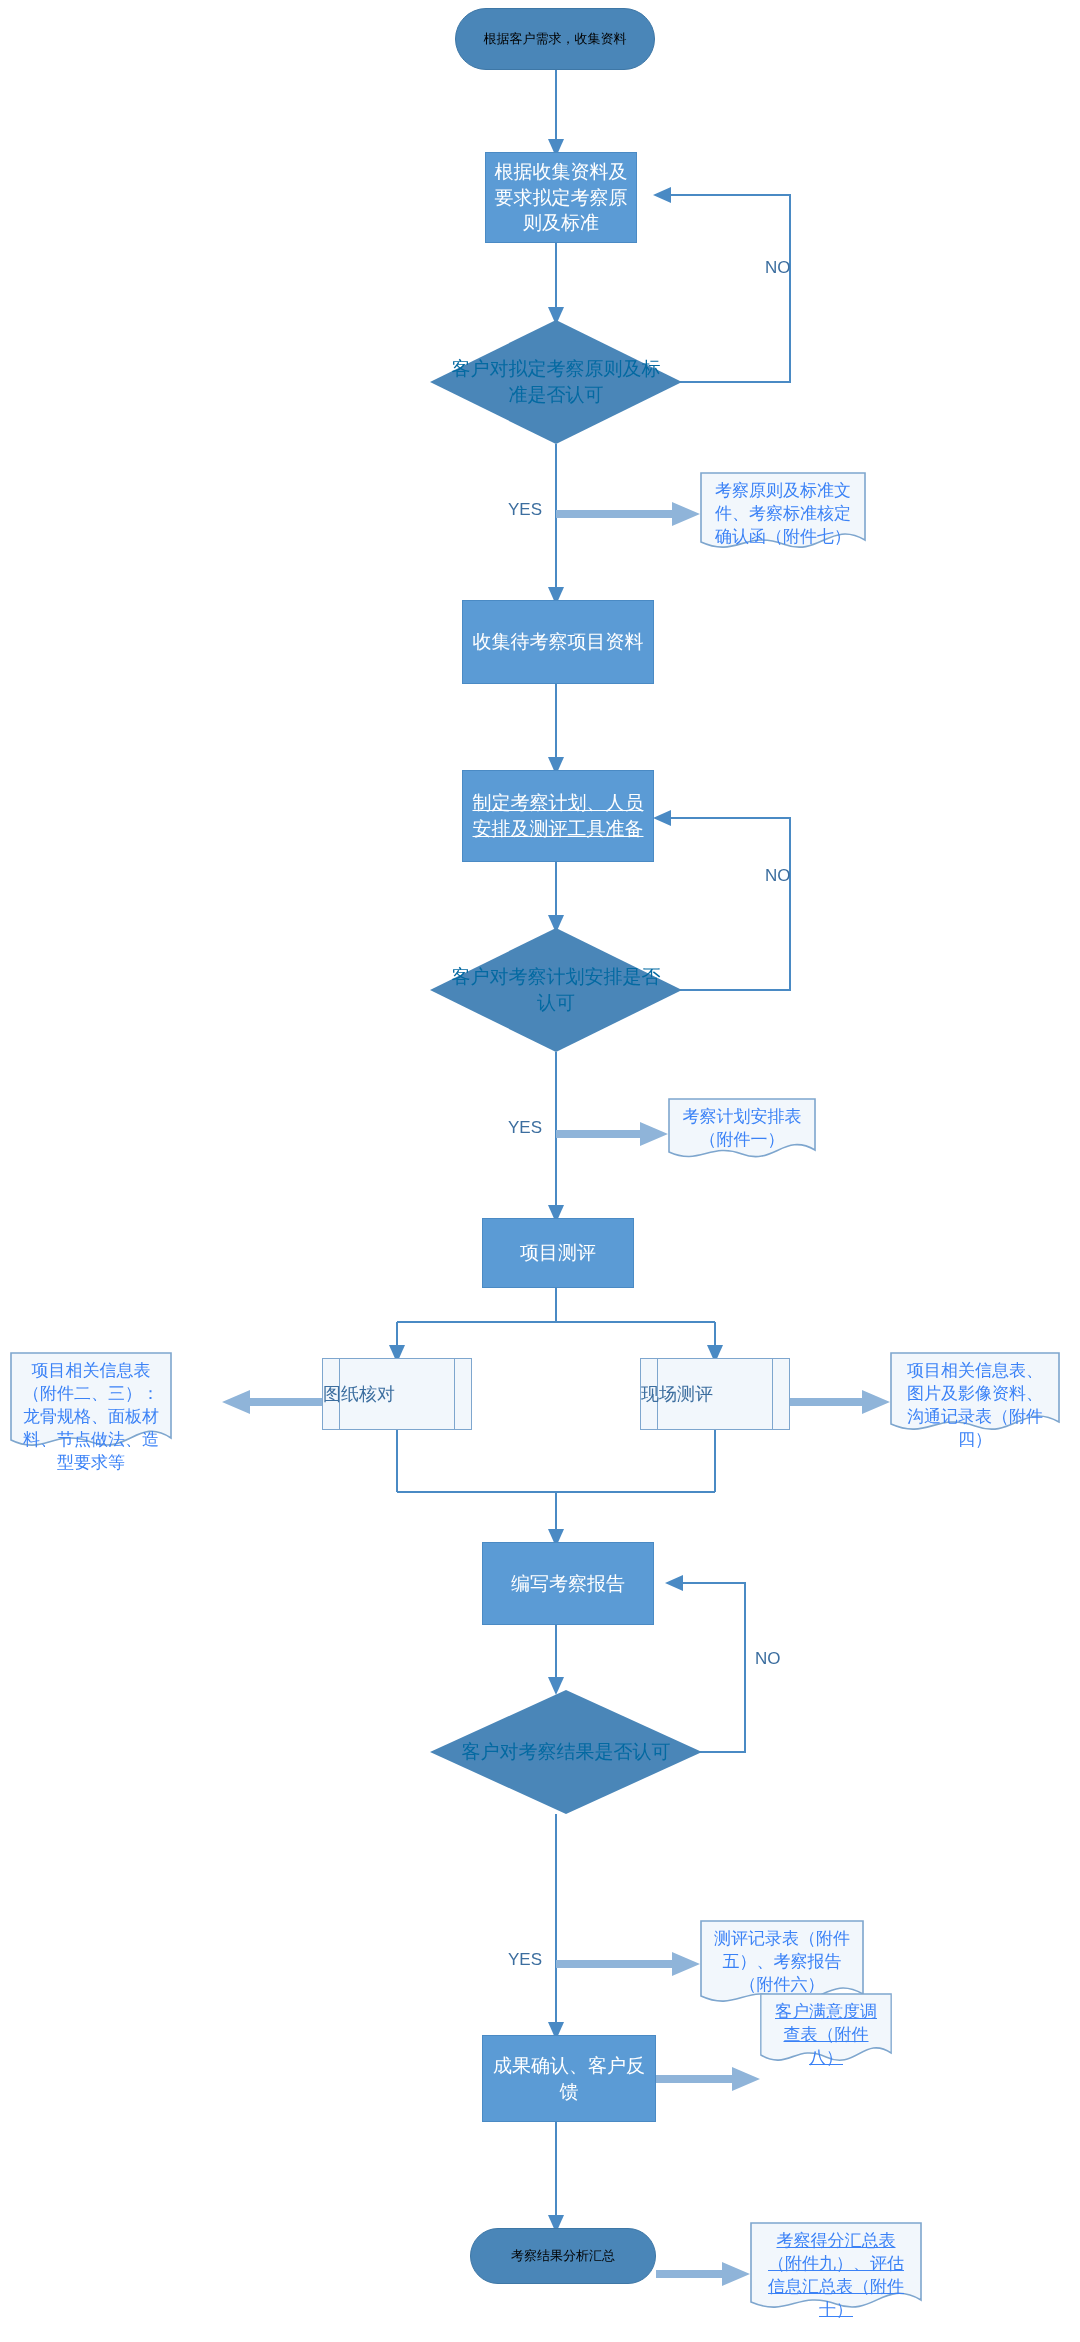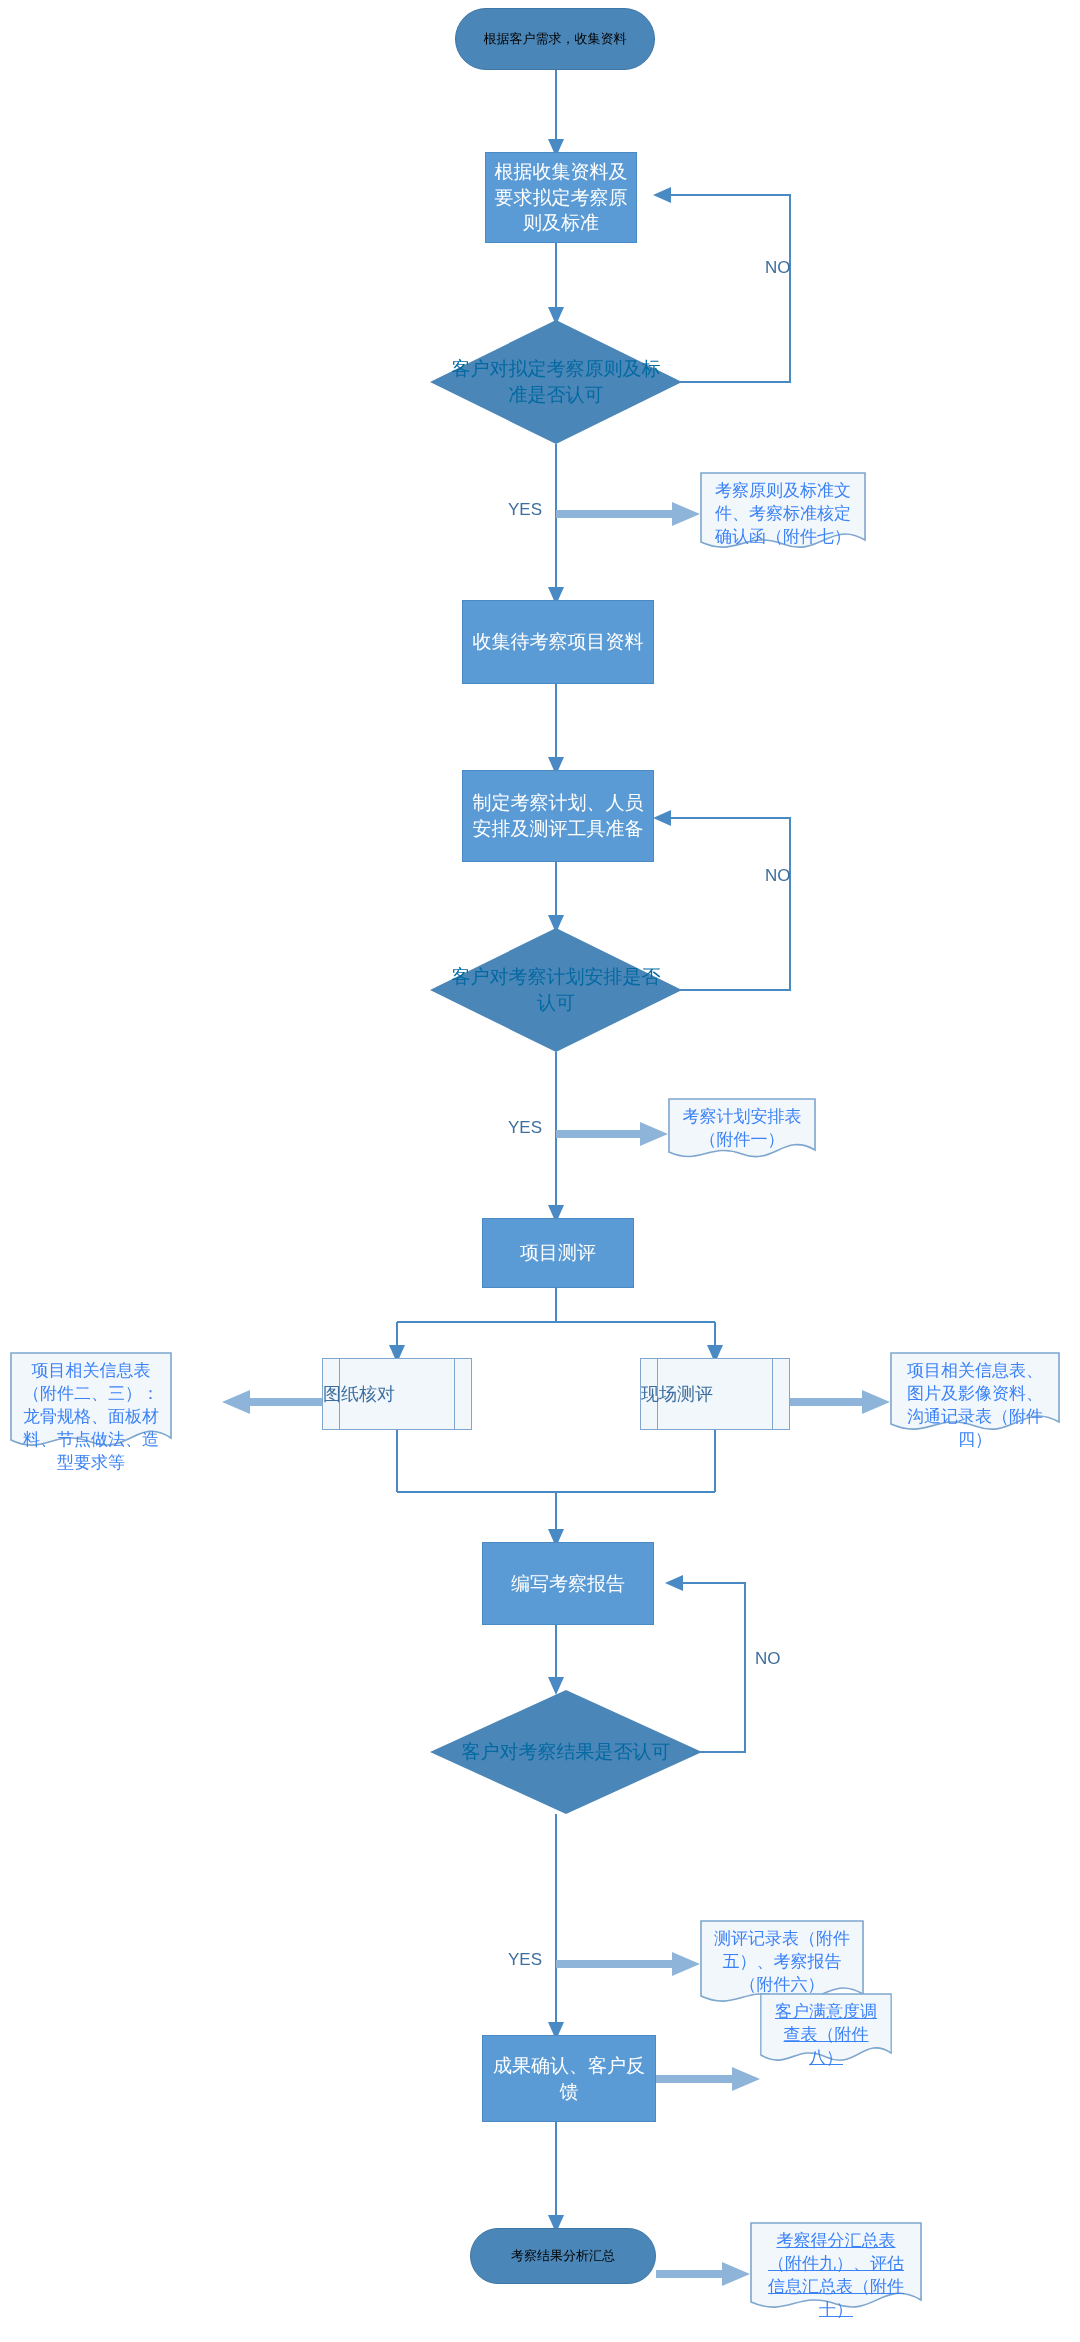--- a/index.html
+++ b/index.html
@@ -109,21 +109,21 @@
 
   <div class="node decision" style="left:430px;top:320px;width:252px;height:124px;">
     <div class="dshape"></div>
     <span class="dtxt">客户对拟定考察原则及标准是否认可</span>
   </div>
 
   <div class="node proc" style="left:462px;top:600px;width:192px;height:84px;">
     <span>收集待考察项目资料</span>
   </div>
 
-  <div class="node proc" style="left:462px;top:770px;width:192px;height:92px;">
+  <div class="node proc" style="left:462px;top:770px;width:192px;height:92px;text-decoration:underline;">
     <span>制定考察计划、人员安排及测评工具准备</span>
   </div>
 
   <div class="node decision" style="left:430px;top:928px;width:252px;height:124px;">
     <div class="dshape"></div>
     <span class="dtxt">客户对考察计划安排是否认可</span>
   </div>
 
   <div class="node proc" style="left:482px;top:1218px;width:152px;height:70px;text-align:center;">
     <span>项目测评</span>

